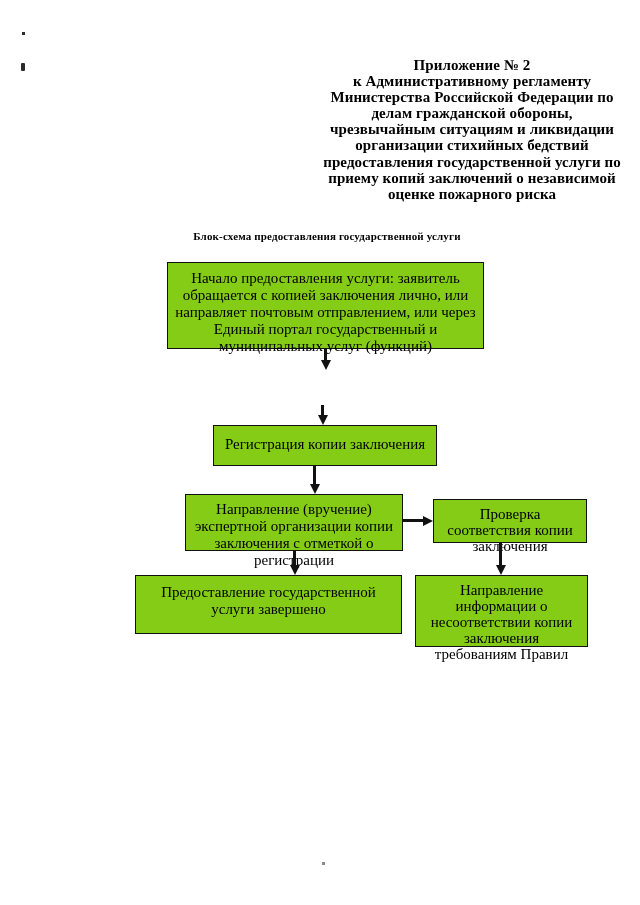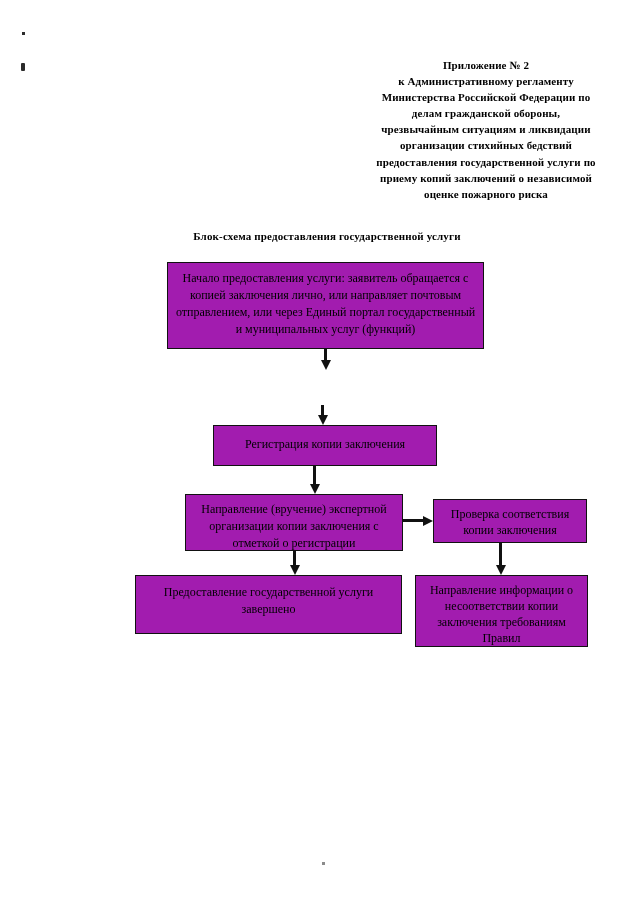--- a/index.html
+++ b/index.html
@@ -24,26 +24,26 @@
     position: absolute;
     background: #2b2b2b;
   }
   .speck-a { left: 22px; top: 32px; width: 3px; height: 3px; }
   .speck-b { left: 21px; top: 63px; width: 4px; height: 8px; border-radius: 1px; }
   .speck-c { left: 322px; top: 862px; width: 3px; height: 3px; opacity: .55; }
 
   
   .appendix {
     position: absolute;
-    left: 336px;
+    left: 322px;
     top: 57px;
     width: 300px;
     text-align: center;
     font-weight: bold;
-    font-size: 11px;
+    font-size: 15px;
     line-height: 16.1px;
     letter-spacing: .1px;
   }
   .appendix .ln { display: block; white-space: nowrap; }
 
   
   .chart-title {
     position: absolute;
     left: 0;
     top: 230px;
@@ -56,24 +56,24 @@
     box-sizing: border-box;
   }
 
   
   .flow { position: absolute; left: 0; top: 0; width: 640px; height: 905px; }
 
   .node {
     position: absolute;
     box-sizing: border-box;
     border: 1.6px solid #111111;
-    background: #a21caf;
+    background: #84cc16;
     display: flex;
     justify-content: center;
-    font-size: 12px;
+    font-size: 15px;
     line-height: 17px;
     text-align: center;
   }
   .node .txt {
     display: block;
     width: 100%;
     padding: 0 7px;
     box-sizing: border-box;
   }
 

